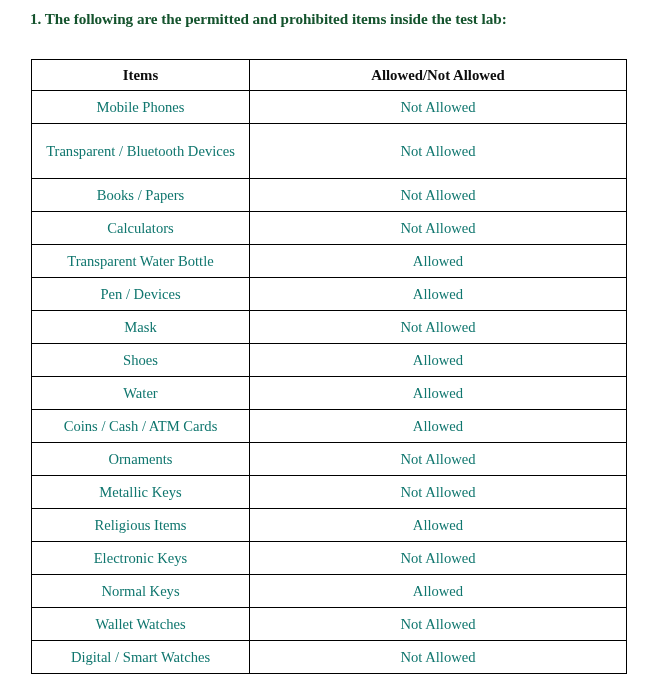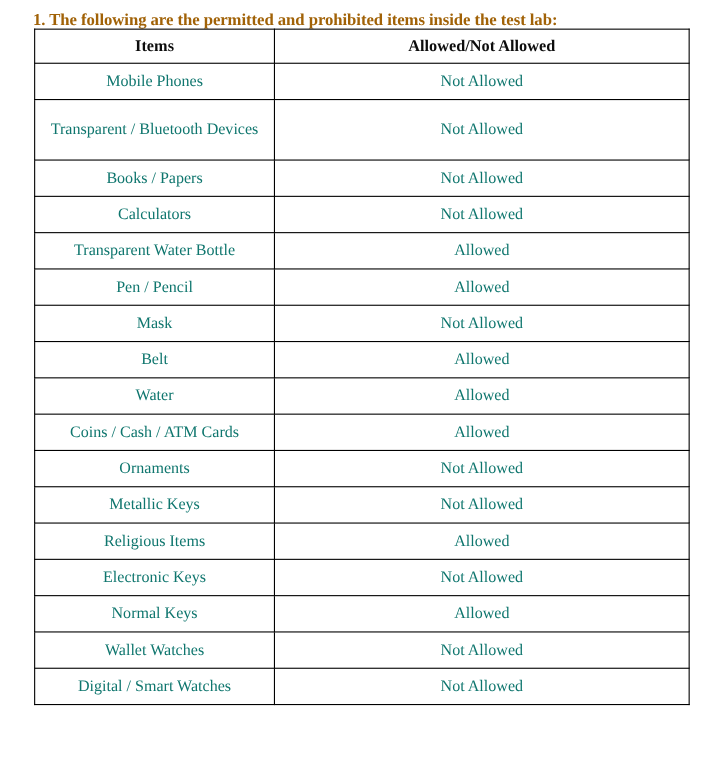--- a/index.html
+++ b/index.html
@@ -25,26 +25,26 @@
   .doc-heading {
     position: absolute;
     left: 30px;
     top: 9px;
     width: 590px;
     font-size: 15.2px;
     font-weight: bold;
     letter-spacing: -0.05px;
     line-height: 19px;
     white-space: nowrap;
-    color: #a16207;
+    color: #14532d;
   }
   .items-table {
     position: absolute;
     left: 31px;
-    top: 26px;
+    top: 59px;
     width: 595px;
     border-collapse: collapse;
     table-layout: fixed;
     border: 1.2px solid #000000;
     font-family: Liberation Serif, serif;
   }
   .items-table col.col-items { width: 218px; }
   .items-table col.col-status { width: 377px; }
   .items-table th,
   .items-table td {
@@ -110,29 +110,29 @@
         </tr>
         <tr>
           <td class="cell-item">Calculators</td>
           <td class="cell-status">Not Allowed</td>
         </tr>
         <tr>
           <td class="cell-item">Transparent Water Bottle</td>
           <td class="cell-status">Allowed</td>
         </tr>
         <tr>
-          <td class="cell-item">Pen / Pencil</td>
+          <td class="cell-item">Pen / Devices</td>
           <td class="cell-status">Allowed</td>
         </tr>
         <tr>
           <td class="cell-item">Mask</td>
           <td class="cell-status">Not Allowed</td>
         </tr>
         <tr>
-          <td class="cell-item">Belt</td>
+          <td class="cell-item">Shoes</td>
           <td class="cell-status">Allowed</td>
         </tr>
         <tr>
           <td class="cell-item">Water</td>
           <td class="cell-status">Allowed</td>
         </tr>
         <tr>
           <td class="cell-item">Coins / Cash / ATM Cards</td>
           <td class="cell-status">Allowed</td>
         </tr>

